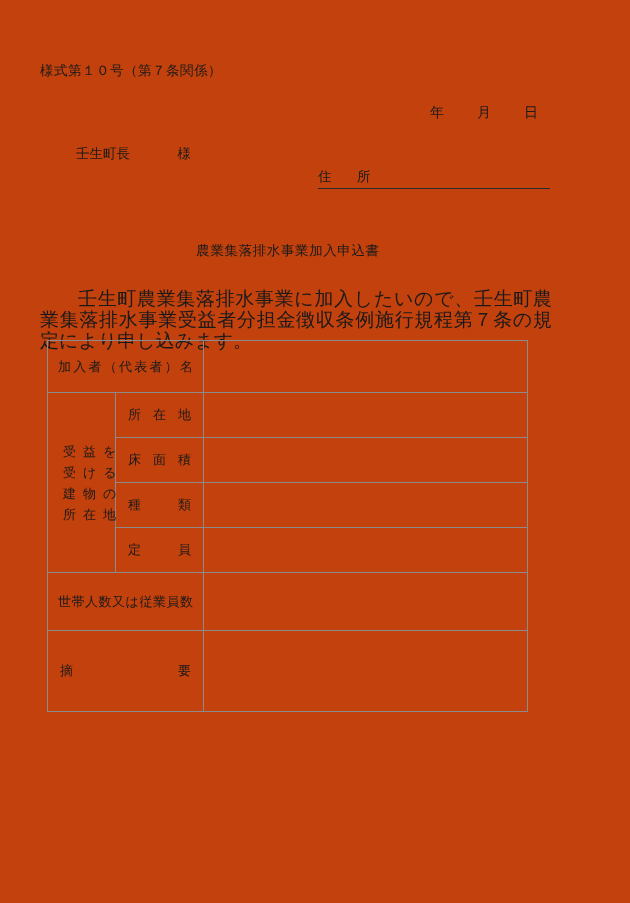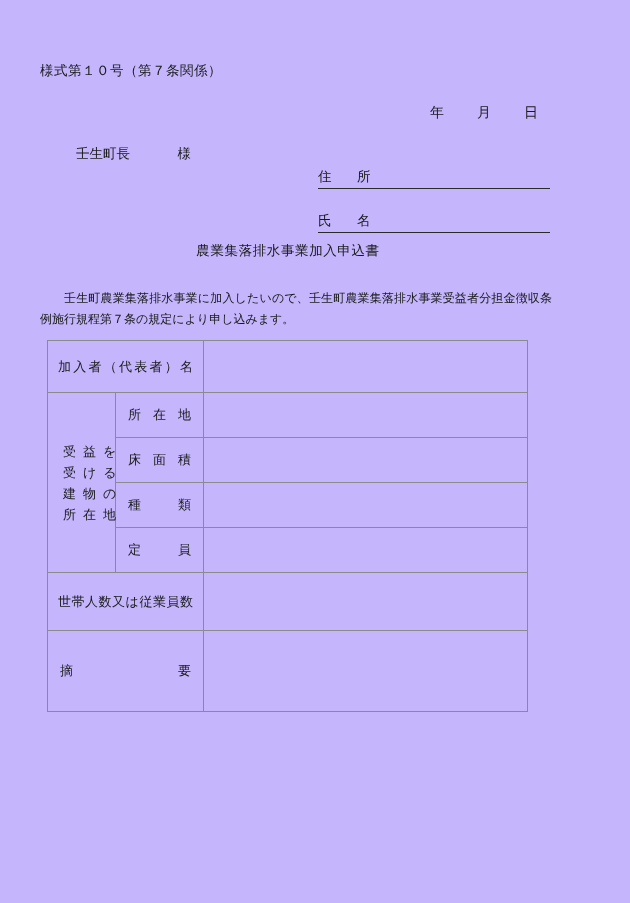--- a/index.html
+++ b/index.html
@@ -9,21 +9,21 @@
     background: #ffffff;
   }
   body {
     font-family: "Liberation Serif", "DejaVu Serif", serif;
     color: #1a1a1a;
   }
   .page {
     position: relative;
     width: 630px;
     height: 903px;
-    background: #c4b5fd;
+    background: #c2410c;
     overflow: hidden;
     box-sizing: border-box;
   }
 
   
   .form-no {
     position: absolute;
     left: 40px;
     top: 62px;
     font-size: 13.5px;
@@ -90,21 +90,21 @@
     font-size: 13.5px;
     letter-spacing: 0.6px;
   }
 
   
   .body-text {
     position: absolute;
     left: 40px;
     top: 288px;
     width: 512px;
-    font-size: 12px;
+    font-size: 19px;
     line-height: 21px;
     text-indent: 2em;
     text-align: justify;
   }
 
   
   .form-table {
     position: absolute;
     left: 47px;
     top: 340px;
@@ -178,24 +178,20 @@
   <div class="addressee">
     <span>壬生町長</span>
     <span class="sama">様</span>
   </div>
 
   <div class="field-block">
     <div class="field-row">
       <span class="field-label">住　所</span>
       <span class="field-rule"></span>
     </div>
-    <div class="field-row">
-      <span class="field-label">氏　名</span>
-      <span class="field-rule"></span>
-    </div>
   </div>
 
   <div class="doc-title">農業集落排水事業加入申込書</div>
 
   <div class="body-text">壬生町農業集落排水事業に加入したいので、壬生町農業集落排水事業受益者分担金徴収条例施行規程第７条の規定により申し込みます。</div>
 
   <table class="form-table">
     <colgroup>
       <col class="col-a">
         <col class="col-b">

